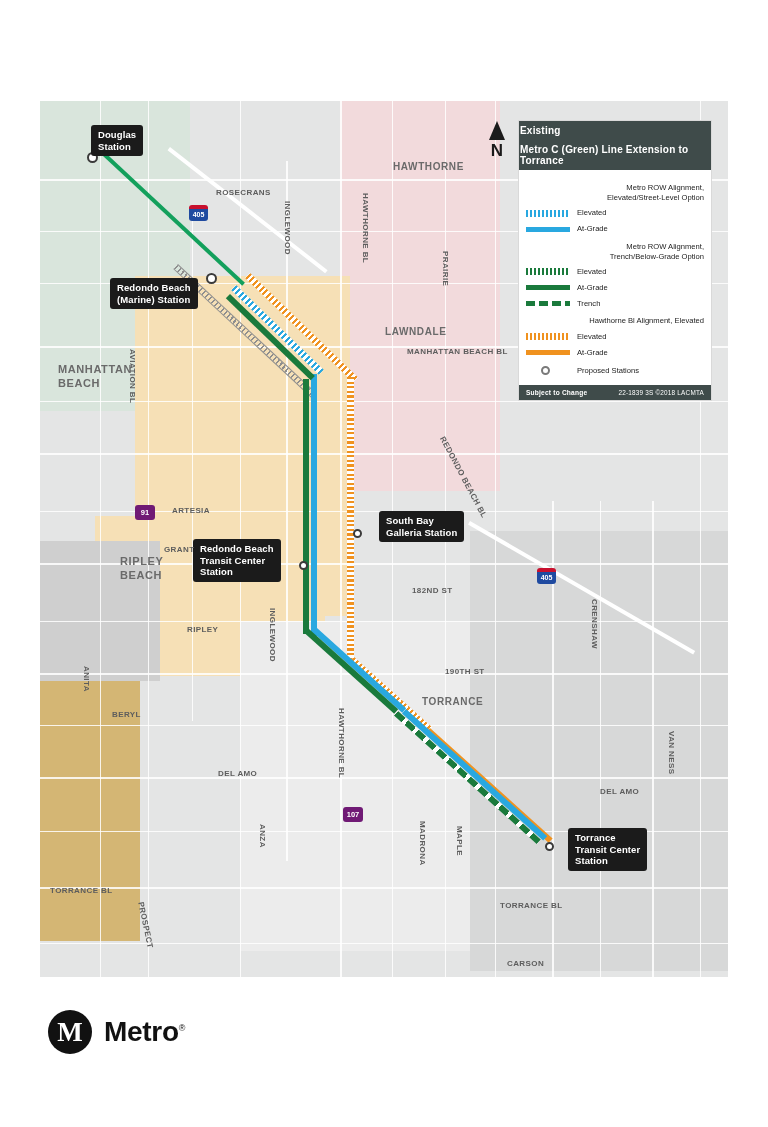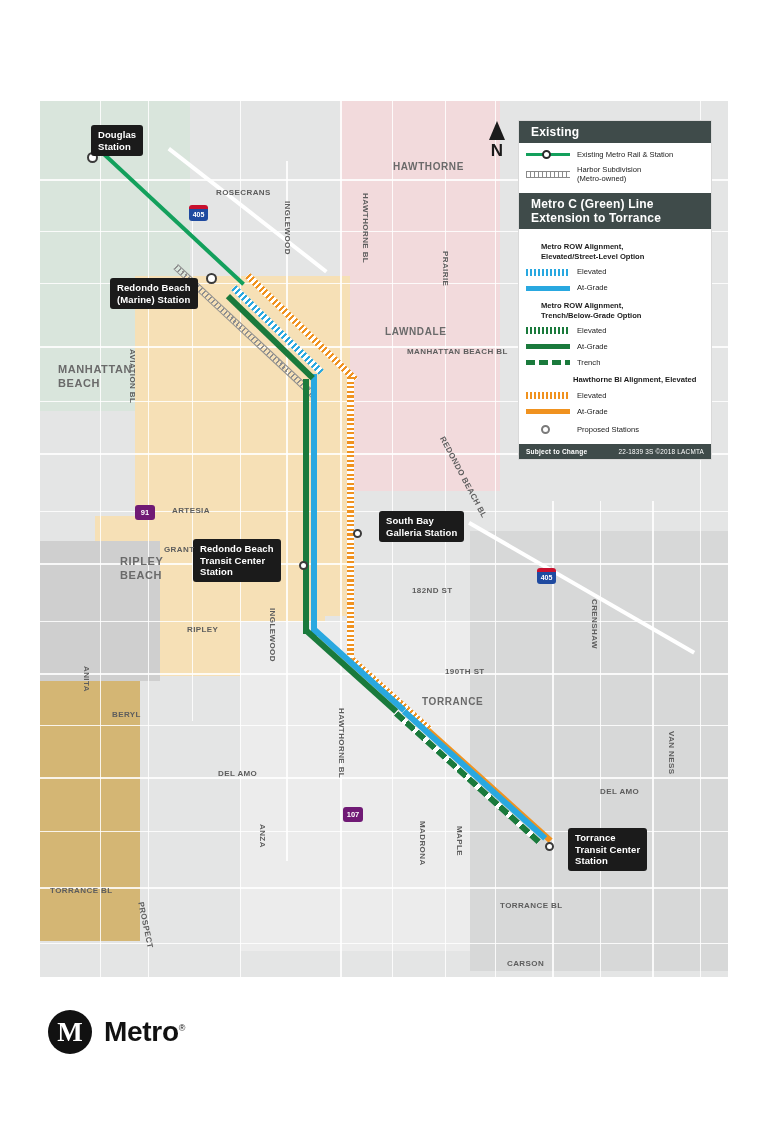--- a/index.html
+++ b/index.html
@@ -62,26 +62,26 @@
   
   .north { position:absolute; left:449px; top:20px; text-align:center; color:#1b1b1b; }
   .north .tri { width:0;height:0;border-left:8px solid transparent;border-right:8px solid transparent;border-bottom:19px solid #1b1b1b; margin:0 auto; }
   .north .n { font-size:17px; font-weight:bold; margin-top:1px; }
 
   
   .legend {
     position:absolute; left:478px; top:19px; width:194px; background:#ffffff;
     border:1px solid #d9d9d9; font-size:8px; color:#1b1b1b;
   }
-  .legend-head { background:#3f4b4a; color:#fff; font-size:12px; font-weight:bold; padding:4px 12px; letter-spacing:0.2px; }
+  .legend-head { background:#3f4b4a; color:#fff; font-size:10px; font-weight:bold; padding:4px 1px; letter-spacing:0.2px; }
   .legend-body { padding:6px 7px 4px 7px; }
   .leg-row { display:flex; align-items:center; margin-bottom:5px; }
   .leg-sym { width:44px; flex:0 0 44px; height:11px; position:relative; margin-right:7px; }
   .leg-txt { font-size:7.6px; line-height:1.25; color:#1b1b1b; }
-  .leg-sub { font-size:7.6px; font-weight:bold; margin:7px 0 5px 15px; line-height:1.3; }
+  .leg-sub { font-size:7.6px; font-weight:normal; margin:7px 0 5px 15px; line-height:1.3;text-align:right; }
   .legend-foot {
     background:#3f4b4a; color:#fff; font-size:6.6px; font-weight:bold;
     padding:4px 7px; display:flex; justify-content:space-between; letter-spacing:0.2px;
   }
   .legend-foot .cr { font-weight:normal; font-size:6.4px; }
 
   
   .sym-line { position:absolute; left:0; top:4px; width:44px; height:3px; }
   .sym-greenrail { background:#13a05c; }
   .sym-atgrade-blue { background:#29a8e0; height:5px; top:3px; }
@@ -257,38 +257,20 @@
     <div class="hwy" style="left:95px;top:404px;">91</div>
     <div class="hwy" style="left:303px;top:706px;">107</div>
 
     <div class="north">
       <div class="tri"></div>
       <div class="n">N</div>
     </div>
 
     <div class="legend">
       <div class="legend-head">Existing</div>
-      <div class="legend-body">
-
-        <div class="leg-row">
-          <div class="leg-sym">
-            <div class="sym-line sym-greenrail"></div>
-            <div class="sym-dot"></div>
-          </div>
-          <div class="leg-txt">Existing Metro Rail &amp; Station</div>
-        </div>
-
-        <div class="leg-row">
-          <div class="leg-sym">
-            <div class="sym-harbor"></div>
-          </div>
-          <div class="leg-txt" style="white-space:pre-line;">Harbor Subdivision
-(Metro-owned)</div>
-        </div>
-      </div>
 
       <div class="legend-head">Metro C (Green) Line Extension to Torrance</div>
       <div class="legend-body">
 
         <div class="leg-sub" style="white-space:pre-line;">Metro ROW Alignment,
 Elevated/Street-Level Option</div>
         <div class="leg-row">
           <div class="leg-sym">
               <div class="sym-hatch hatch-blue"></div>
             </div>

